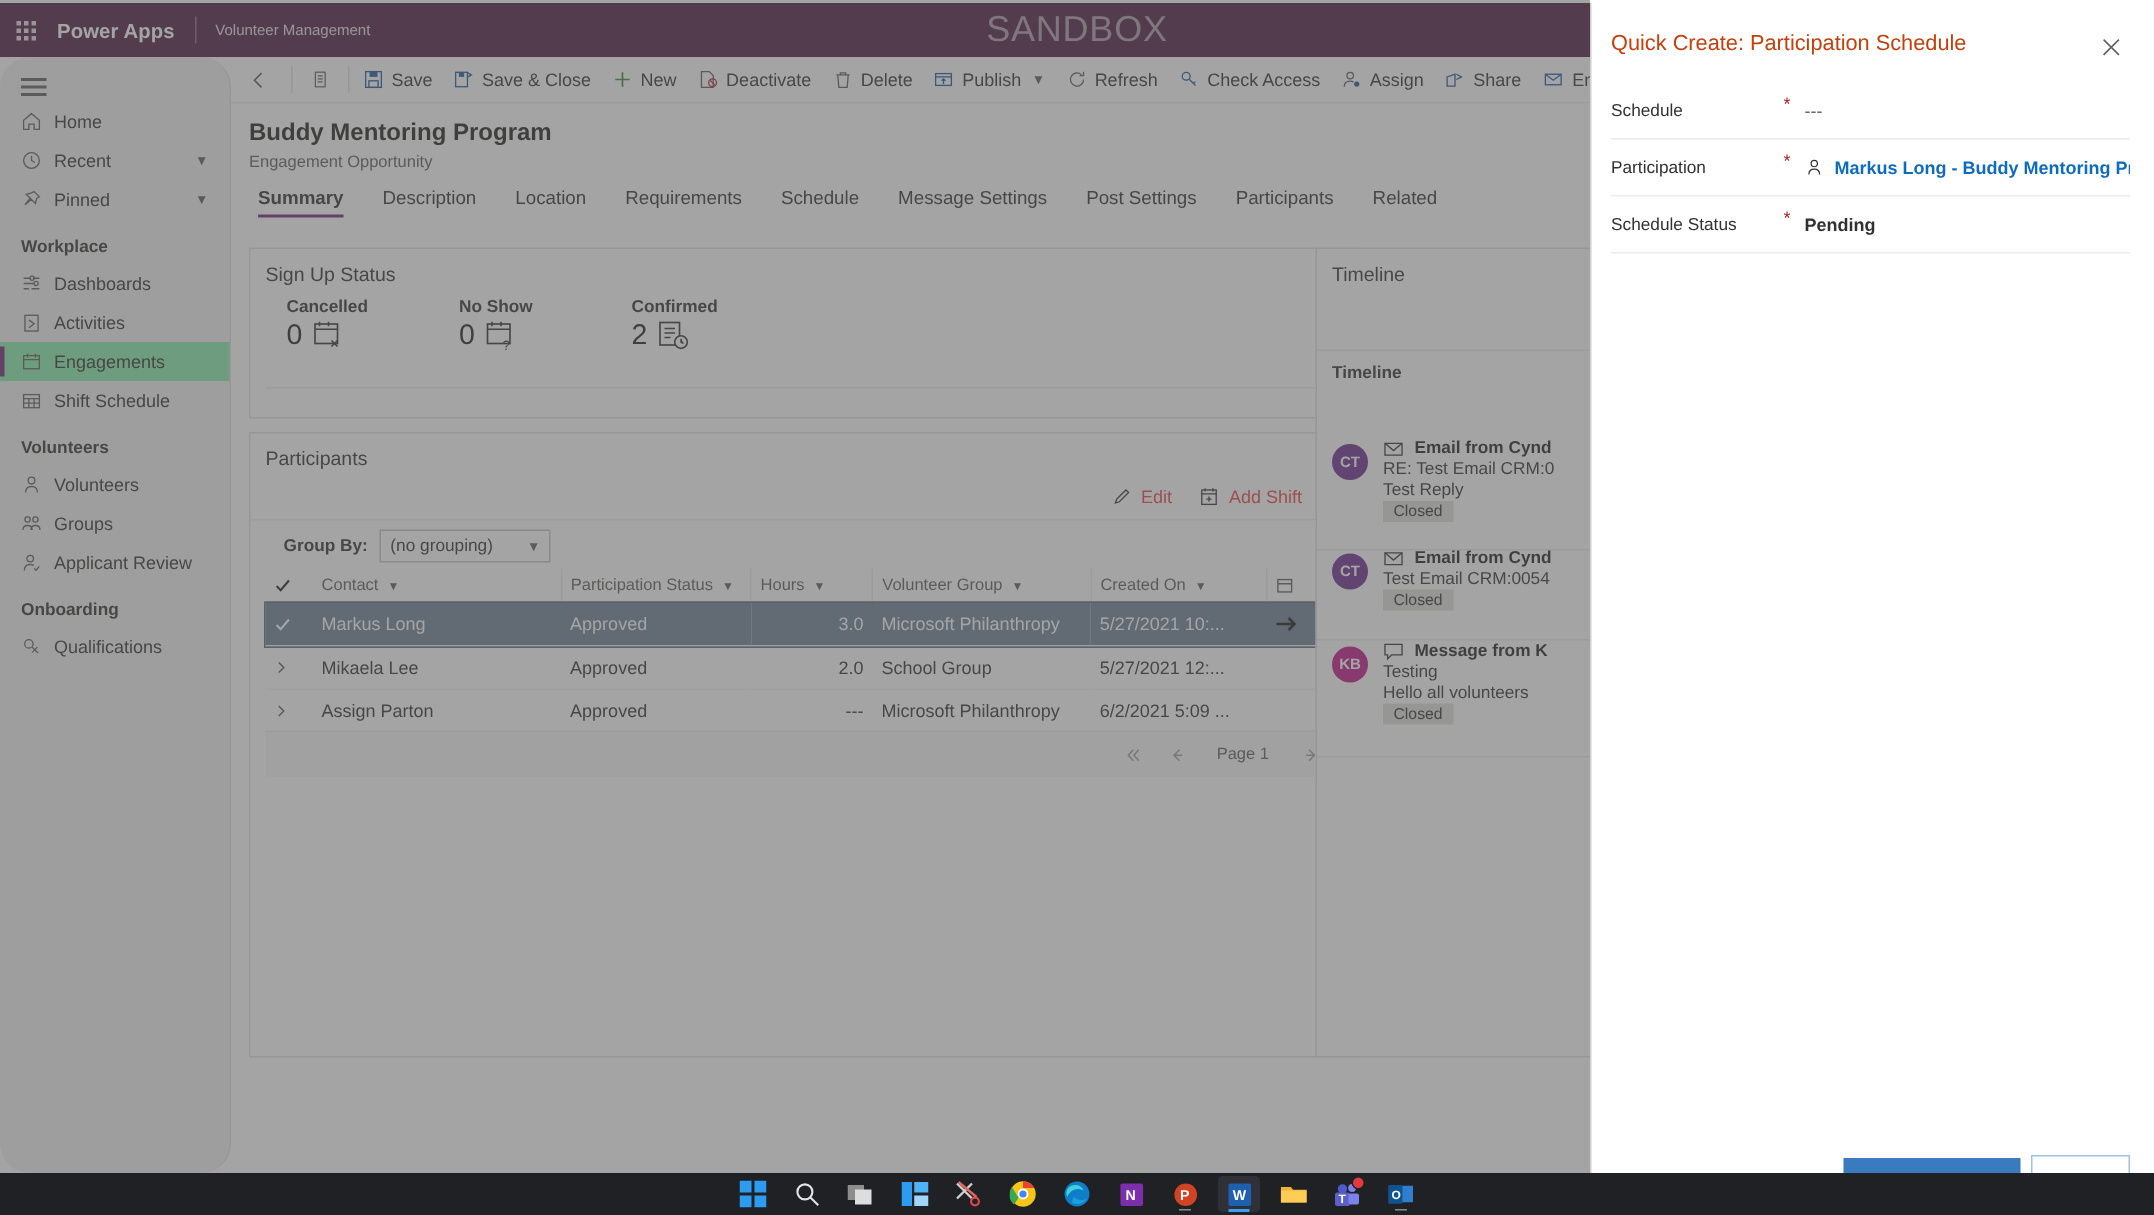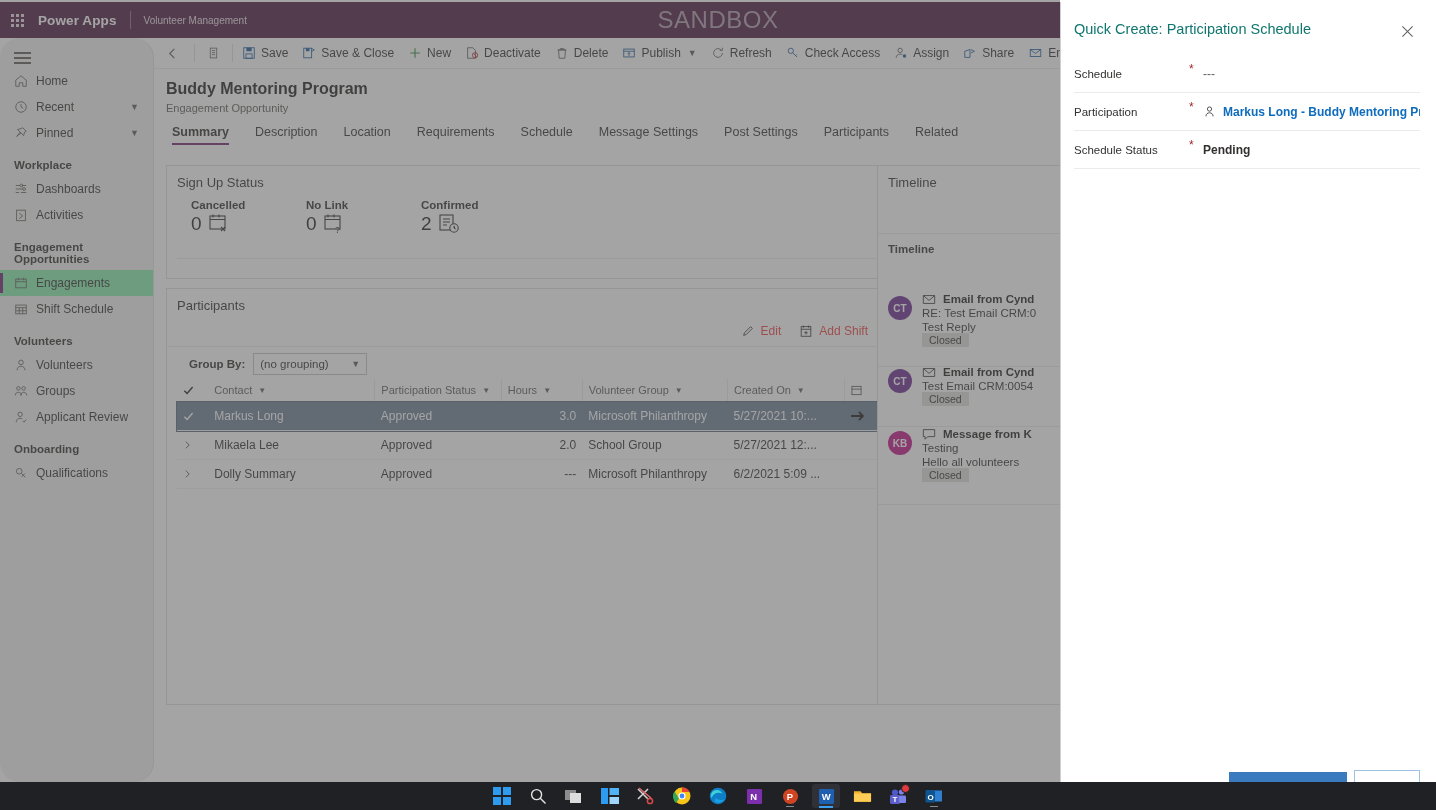--- a/index.html
+++ b/index.html
@@ -108,21 +108,21 @@
   .tl-avatar{position:absolute;left:0;top:3px;width:24px;height:24px;border-radius:50%;color:#fff;font-size:10px;display:flex;align-items:center;justify-content:center;font-weight:600;}
   .tl-body{margin-left:34px;}
   .tl-head{display:flex;align-items:center;font-size:11.5px;font-weight:bold;color:#201f1e;}
   .tl-head .ci{margin-right:7px;}
   .tl-line{font-size:11.5px;color:#323130;margin-top:2px;}
   .tl-badge{display:inline-block;margin-top:0;background:#e1dfdd;color:#323130;font-size:10.5px;padding:1px 7px;}
   .tl-sep{position:absolute;left:0;right:0;height:1px;background:#edebe9;}
 
   
   .qc{position:absolute;left:1060px;top:2px;width:376px;height:780px;background:#fff;border-left:1px solid #d0cece;z-index:100;}
-  .qc-title{position:absolute;left:13px;top:19px;font-size:14.5px;color:#0f766e;}
+  .qc-title{position:absolute;left:13px;top:19px;font-size:14.5px;color:#c2410c;}
   .qc-close{position:absolute;right:20px;top:23px;width:16px;height:16px;color:#605e5c;font-size:15px;line-height:14px;text-align:center;cursor:pointer;}
   .qc-rows{position:absolute;left:13px;top:53px;right:17px;}
   .qc-row{display:flex;align-items:center;height:37px;border-bottom:1px solid #edebe9;}
   .qc-lbl{width:115px;font-size:11.5px;color:#323130;}
   .qc-req{width:14px;color:#a4262c;font-size:12px;line-height:8px;align-self:flex-start;margin-top:10px;}
   .qc-val{flex:1;font-size:12px;color:#323130;display:flex;align-items:center;overflow:hidden;white-space:nowrap;}
   .qc-val.bold{font-weight:bold;}
   .qc-val.link{color:#0f6cbd;font-weight:bold;}
   .qc-val .ci{margin-right:7px;display:flex;align-items:center;}
   .qc-val.muted{color:#605e5c;}
@@ -213,21 +213,20 @@
     <div class="nav-item">
       <span class="ni-ico">
         <svg class="gl" width="14" height="14" viewBox="0 0 16 16">
             <rect x="3" y="2.5" width="10" height="12" fill="none" stroke="#605e5c"></rect>
             <path d="M6 6l4 3-4 3" fill="none" stroke="#605e5c"></path>
           </svg>
       </span>
       <span class="ni-lbl">Activities</span>
     </div>
 
-    <div class="nav-group">Engagement Opportunities</div>
     <div class="nav-item sel">
       <span class="ni-ico">
         <svg class="gl" width="14" height="14" viewBox="0 0 16 16">
             <rect x="2" y="3.5" width="12" height="10" fill="none" stroke="#605e5c"></rect>
             <path d="M2 6.5h12M5 2v3M11 2v3" stroke="#605e5c"></path>
           </svg>
       </span>
       <span class="ni-lbl">Engagements</span>
     </div>
     <div class="nav-item">
@@ -450,21 +449,21 @@
               <svg class="gl" width="24" height="22" viewBox="0 0 24 22">
                   <rect x="3" y="3" width="15" height="13" fill="none" stroke="#323130" stroke-width="1.1"></rect>
                   <path d="M3 6.5h15M6 1.5v3M12 1.5v3" stroke="#323130" stroke-width="1.1"></path>
                   <path d="M14 14l4 4M18 14l-4 4" stroke="#323130" stroke-width="1.1"></path>
                   <rect x="12" y="12" width="8" height="8" fill="#fff" opacity="0"></rect>
                 </svg>
             </span>
           </div>
         </div>
         <div class="metric">
-          <div class="m-lbl">No Link</div>
+          <div class="m-lbl">No Show</div>
           <div class="m-row">
             <span class="m-val">0</span>
             <span>
               <svg class="gl" width="24" height="22" viewBox="0 0 24 22">
                   <rect x="3" y="3" width="15" height="13" fill="none" stroke="#323130" stroke-width="1.1"></rect>
                   <path d="M3 6.5h15M6 1.5v3M12 1.5v3" stroke="#323130" stroke-width="1.1"></path>
                   <text x="13" y="20" font-size="9" fill="#323130" font-family="sans-serif">?</text>
                 </svg>
             </span>
           </div>
@@ -603,30 +602,48 @@
             <td>School Group</td>
             <td>5/27/2021 12:...</td>
             <td class="arrow-cell"></td>
           </tr>
           <tr>
             <td class="c-chk">
               <svg class="gl" width="9" height="10" viewBox="0 0 10 12">
                   <path d="M3 2l4 4-4 4" fill="none" stroke="#605e5c" stroke-width="1.2"></path>
                 </svg>
             </td>
-            <td>Dolly Summary</td>
+            <td>Assign Parton</td>
             <td>Approved</td>
             <td class="c-hours">---</td>
             <td>Microsoft Philanthropy</td>
             <td>6/2/2021 5:09 ...</td>
             <td class="arrow-cell"></td>
           </tr>
         </tbody>
       </table>
 
+      <div class="pager">
+        <span class="pbtn">
+          <svg class="gl" width="13" height="11" viewBox="0 0 14 12">
+              <path d="M7 2L3.5 6 7 10M11 2L7.5 6 11 10" fill="none" stroke="#a19f9d" stroke-width="1.2"></path>
+            </svg>
+        </span>
+        <span class="pbtn">
+          <svg class="gl" width="13" height="11" viewBox="0 0 14 12">
+              <path d="M9 2L5 6l4 4M4.5 6H11" fill="none" stroke="#a19f9d" stroke-width="1.2"></path>
+            </svg>
+        </span>
+        <span class="ptext">Page 1</span>
+        <span class="pbtn" style="margin-left:22px;">
+          <svg class="gl" width="13" height="11" viewBox="0 0 14 12">
+              <path d="M5 2l4 4-4 4M3 6h6.5" fill="none" stroke="#a19f9d" stroke-width="1.2"></path>
+            </svg>
+        </span>
+      </div>
     </div>
 
     <div class="card" id="timeline-card">
       <div class="card-title">Timeline</div>
       <div class="tl-hr"></div>
       <div class="tl-sub">Timeline</div>
 
 
       <div class="tl-item" style="top:127px;">
         <div class="tl-avatar" style="background:#6b2c91;">

